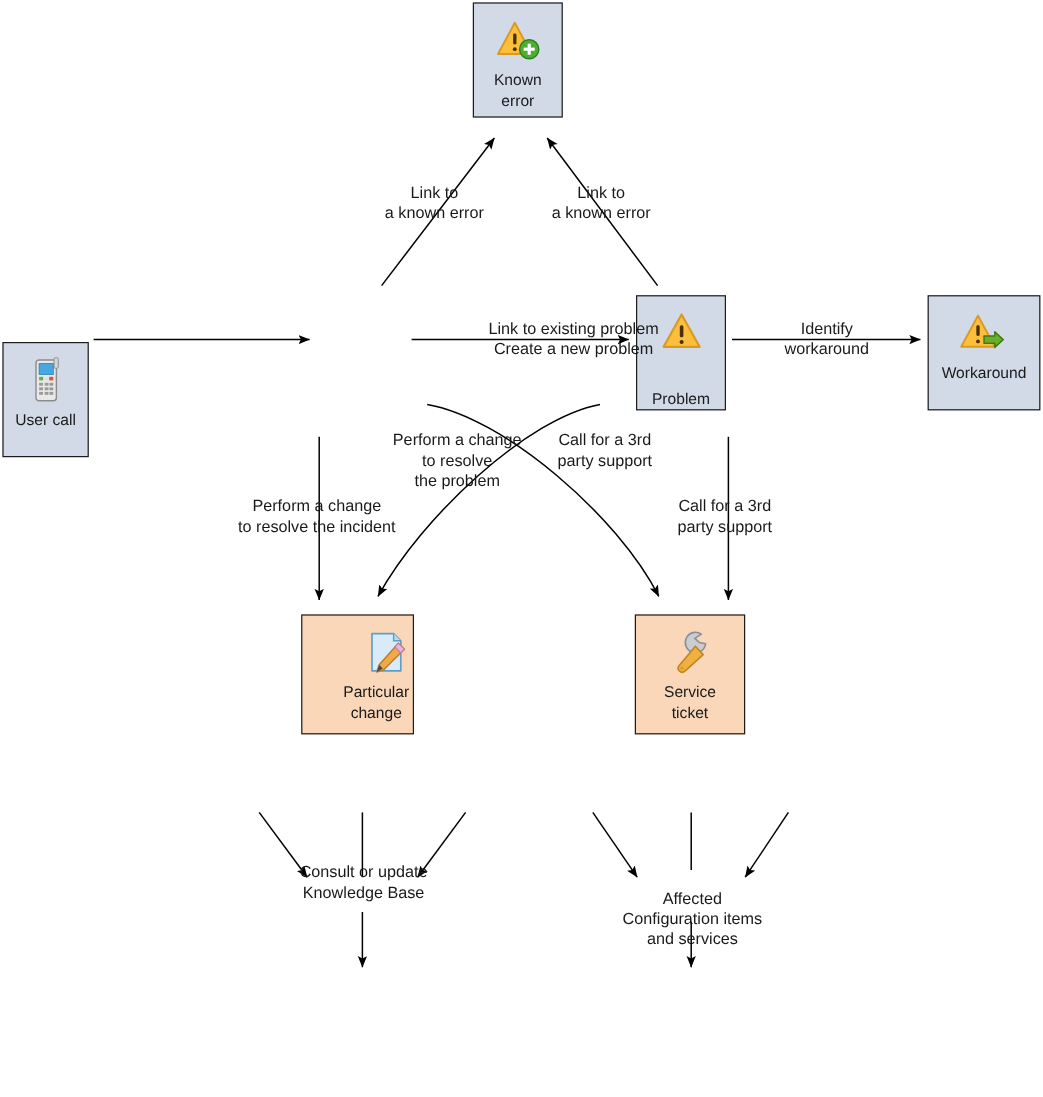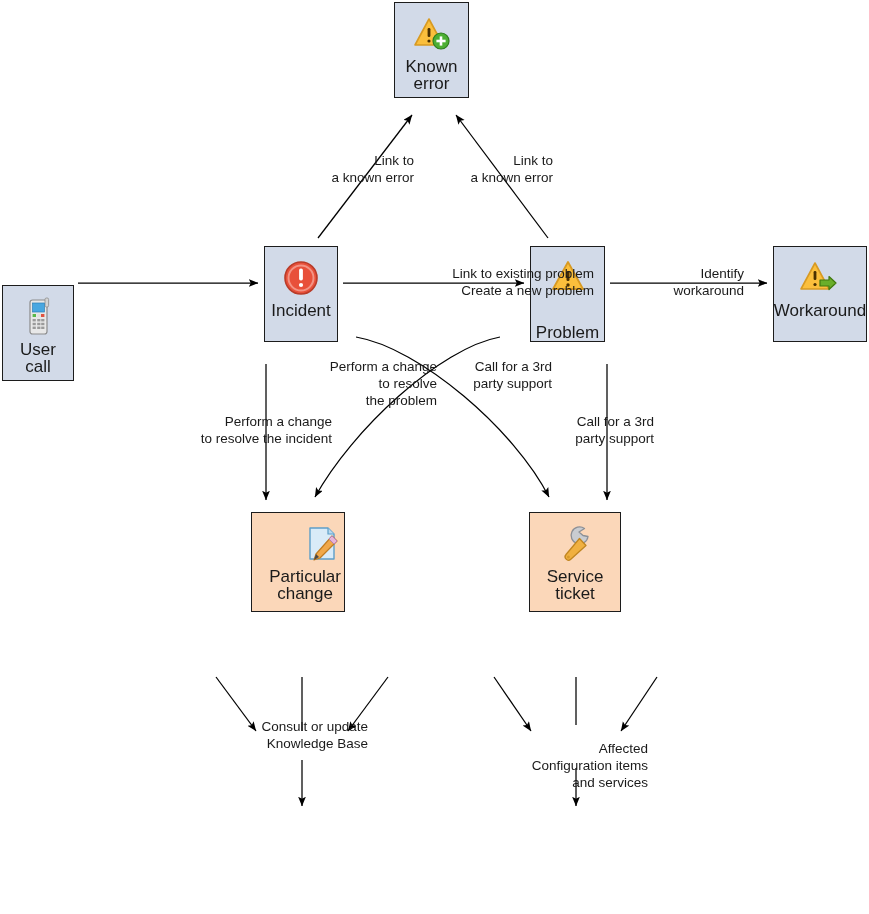--- a/index.html
+++ b/index.html
@@ -40,32 +40,32 @@
   .node.peach { background: #fbd7b9; }
   .node .glyph {
     width: 44px;
     height: 44px;
     display: flex;
     align-items: center;
     justify-content: center;
     margin-bottom: 2px;
   }
   .node .label {
-    font-size: 17px;
+    font-size: 13px;
     line-height: 17px;
     text-align: center;
     color: #1a1a1a;
     white-space: pre-line;
     padding: 0 3px;
   }
   .edge-label {
     position: absolute;
     font-size: 13.5px;
     line-height: 17px;
-    text-align: right;
+    text-align: center;
     color: #1a1a1a;
     white-space: pre-line;
     background: transparent;
   }
 </style>
 </head>
 <body>
 
 <div id="canvas">
 
@@ -140,31 +140,20 @@
             <rect x="17.2" y="25.8" width="3.2" height="2.4"></rect>
           <rect x="8.6" y="29.6" width="3.2" height="2.4"></rect>
             <rect x="13.2" y="29.6" width="3.2" height="2.4"></rect>
             <rect x="17.2" y="29.6" width="3.2" height="2.4"></rect>
         </g>
       </svg>
     </span>
     <span class="label">User call</span>
   </div>
 
-  <div class="node blue" style="left:264px; top:246px; width:74px; height:96px;">
-    <span class="glyph">
-      <svg width="40" height="40" viewBox="0 0 40 40">
-        <circle cx="20" cy="20" r="16" fill="#e8503a" stroke="#b93b28" stroke-width="1.6"></circle>
-        <circle cx="20" cy="20" r="12.5" fill="none" stroke="#f39384" stroke-width="2"></circle>
-        <rect x="18.1" y="10.5" width="3.8" height="12" rx="1.7" fill="#ffffff"></rect>
-        <circle cx="20" cy="27" r="2.1" fill="#ffffff"></circle>
-      </svg>
-    </span>
-    <span class="label">Incident</span>
-  </div>
 
   <div class="node blue" style="left:530px; top:246px; width:75px; height:96px;gap:24px;">
     <span class="glyph">
       <svg width="40" height="38" viewBox="0 0 40 38">
         <path d="M20,4 L35,31 L5,31 Z" fill="#fbbf3c" stroke="#d89a22" stroke-width="1.8" stroke-linejoin="round"></path>
         <rect x="18.5" y="13" width="3" height="10" rx="1.3" fill="#4a3000"></rect>
         <circle cx="20" cy="27" r="1.7" fill="#4a3000"></circle>
       </svg>
     </span>
     <span class="label">Problem</span>

